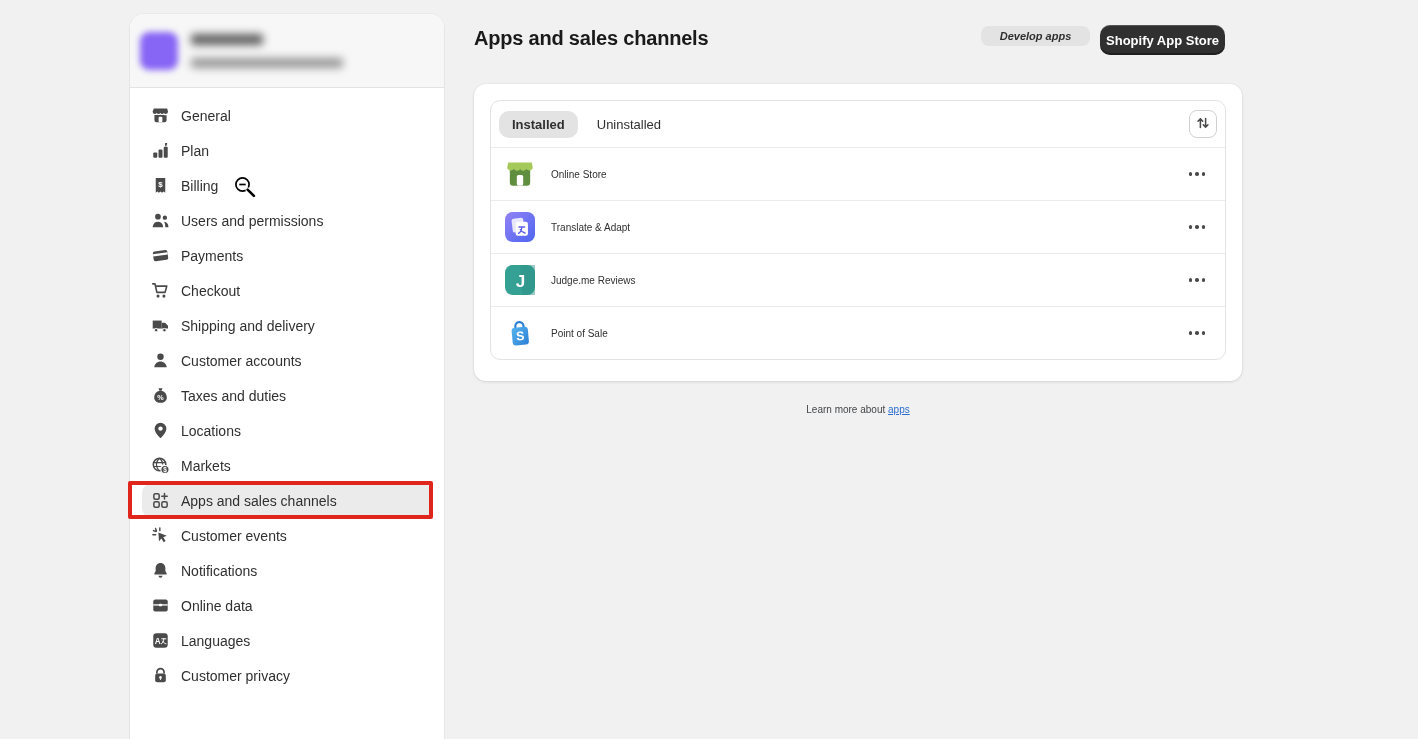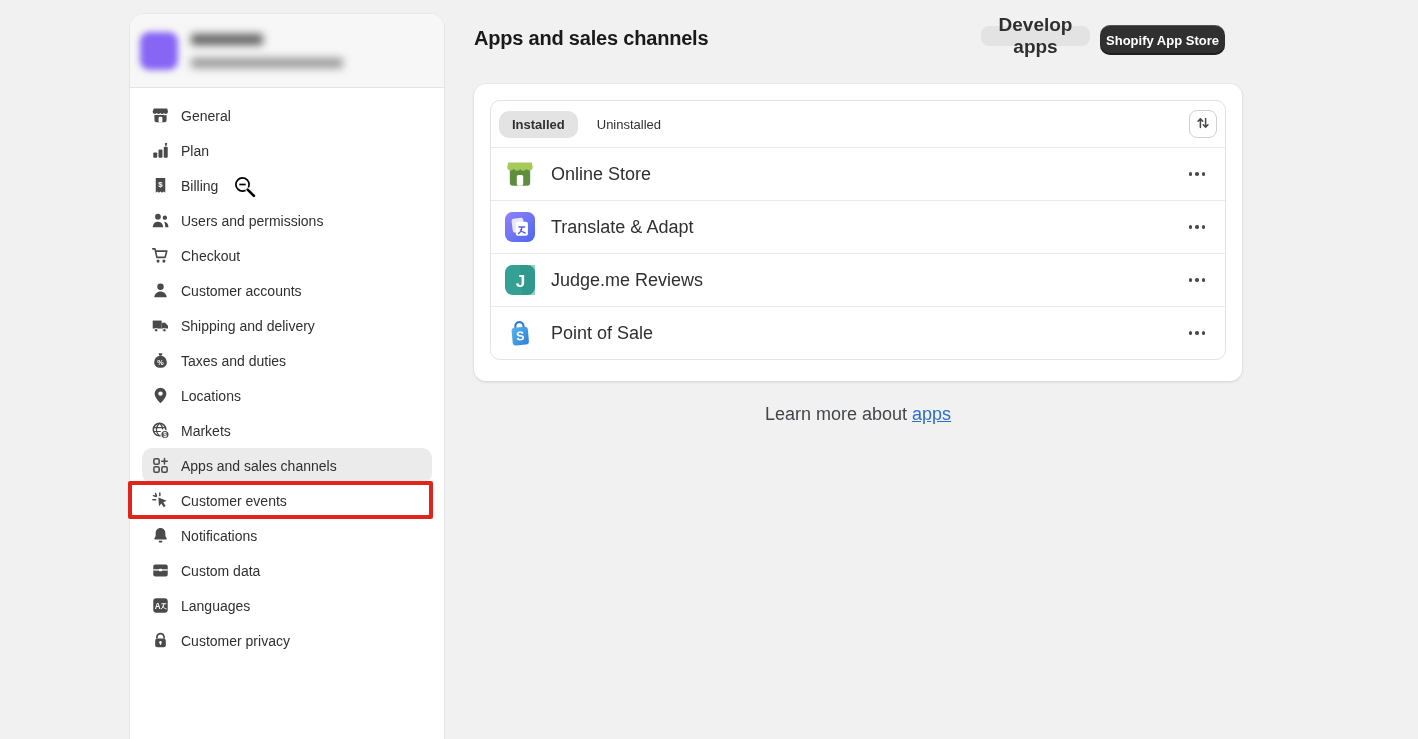--- a/index.html
+++ b/index.html
@@ -46,22 +46,22 @@
   .cursor-glyph { position:absolute; left:233px; top:175px; z-index:40; pointer-events:none; }
 
   
   .page-title {
     position:absolute; left:474px; top:27px;
     font-size:20px; font-weight:700; color:#1a1a1a; letter-spacing:-.2px;
   }
   .btn-develop {
     position:absolute; left:981px; top:26px; width:109px; height:20px;
     background:#e3e3e3; border:none; border-radius:8px;
-    font-family:inherit; font-size:19px; font-weight:600; color:#302f2f;
-    display:flex; align-items:center; justify-content:center; cursor:pointer;
+    font-family:inherit; font-size:11px; font-weight:600; color:#302f2f;
+    display:flex; align-items:center; justify-content:center; cursor:pointer;font-style:italic;
   }
   .btn-appstore {
     position:absolute; left:1100px; top:25px; width:125px; height:30px;
     background:#303030; border:none; border-radius:10px;
     font-family:inherit; font-size:13px; font-weight:700; color:#fff;
     display:flex; align-items:center; justify-content:center; cursor:pointer;
     box-shadow:inset 0 -2px 0 rgba(0,0,0,.35), inset 0 1px 0 rgba(255,255,255,.18);
   }
 
   
@@ -84,28 +84,28 @@
     margin-left:auto; width:28px; height:28px; background:#fff;
     border:1px solid #d0d0d0; border-radius:8px; cursor:pointer;
     display:flex; align-items:center; justify-content:center;
   }
   .app-row {
     height:53px; border-top:1px solid #ebebeb;
     display:flex; align-items:center; gap:16px; padding:0 14px; cursor:pointer;
   }
   .app-icon { width:30px; height:30px; flex:none; display:flex; align-items:center; justify-content:center; }
   .app-icon svg { width:30px; height:30px; }
-  .app-name { font-size:18px; color:#303030; }
+  .app-name { font-size:10px; color:#303030; }
   .dots-btn { margin-left:auto; display:flex; gap:3px; background:none; border:none; cursor:pointer; padding:6px; }
   .dots-btn i { width:3.5px; height:3.5px; background:#4a4a4a; border-radius:50%; display:block; }
 
   
   .learn {
     position:absolute; left:474px; top:404px; width:768px;
-    text-align:center; font-size:18px; color:#44474a;
+    text-align:center; font-size:10px; color:#44474a;
   }
   .learn a { color:#2c6ecb; text-decoration:underline; cursor:pointer; }
 </style>
 </head>
 <body>
 
 <div class="sidebar">
   <div class="store-header">
     <div class="avatar"></div>
     <div class="redact-wrap">
@@ -154,52 +154,63 @@
           <svg viewBox="0 0 20 20">
             <circle cx="7.3" cy="6" r="3" fill="currentColor"></circle>
             <path fill="currentColor" d="M1.8 16.6c.3-3.1 2.6-5.2 5.5-5.2s5.2 2.1 5.5 5.2l.05.6H1.75z"></path>
             <circle cx="14.6" cy="7" r="2.3" fill="currentColor"></circle>
             <path fill="currentColor" d="M13.9 11.3c2.6.3 4.4 2.2 4.4 4.9v1h-3.2c-.05-2.3-.45-4.3-1.2-5.9z"></path>
           </svg>
         </span>
         <span class="lbl">Users and permissions</span>
       </div>
 
+      <div class="nav-item">
+        <span class="icn">
+          <svg viewBox="0 0 20 20">
+            <g transform="rotate(-8 10 10)">
+              <rect x="2.3" y="5" width="15.4" height="10.2" rx="2" fill="currentColor"></rect>
+              <rect x="2.3" y="7.6" width="15.4" height="2.3" fill="#fff"></rect>
+            </g>
+          </svg>
+        </span>
+        <span class="lbl">Payments</span>
+      </div>
 
       <div class="nav-item">
         <span class="icn">
           <svg viewBox="0 0 20 20" fill="none">
             <path d="M1.8 3h2.4l2 9h8.6l1.8-6.6H5.7" stroke="currentColor" stroke-width="1.7" stroke-linejoin="round" stroke-linecap="round"></path>
             <circle cx="7.4" cy="15.9" r="1.6" fill="currentColor"></circle>
             <circle cx="13.6" cy="15.9" r="1.6" fill="currentColor"></circle>
           </svg>
         </span>
         <span class="lbl">Checkout</span>
       </div>
 
       <div class="nav-item">
         <span class="icn">
           <svg viewBox="0 0 20 20">
-            <circle cx="10" cy="6" r="3.4" fill="currentColor"></circle>
-            <path fill="currentColor" d="M3.4 17.2c.4-3.7 3.2-6.1 6.6-6.1s6.2 2.4 6.6 6.1z"></path>
-          </svg>
-        </span>
-        <span class="lbl">Customer accounts</span>
-      </div>
-
-      <div class="nav-item">
-        <span class="icn">
-          <svg viewBox="0 0 20 20">
             <path fill="currentColor" d="M1.8 4.8h9.4v8.4H1.8z"></path>
             <path fill="currentColor" d="M11.2 7h3.6l3.1 3.2v3h-6.7z"></path>
             <circle cx="5.4" cy="14.9" r="1.8" fill="currentColor" stroke="#fff" stroke-width=".9"></circle>
             <circle cx="14.1" cy="14.9" r="1.8" fill="currentColor" stroke="#fff" stroke-width=".9"></circle>
           </svg>
         </span>
         <span class="lbl">Shipping and delivery</span>
+      </div>
+
+      <div class="nav-item">
+        <span class="icn">
+          <svg viewBox="0 0 20 20">
+            <circle cx="10" cy="6" r="3.4" fill="currentColor"></circle>
+            <path fill="currentColor" d="M3.4 17.2c.4-3.7 3.2-6.1 6.6-6.1s6.2 2.4 6.6 6.1z"></path>
+          </svg>
+        </span>
+        <span class="lbl">Customer accounts</span>
       </div>
 
       <div class="nav-item">
         <span class="icn">
           <svg viewBox="0 0 20 20">
             <path fill="currentColor" d="M7.8 2.3h4.4l-1.1 2.6H8.9z"></path>
             <path fill="currentColor" d="M10 5c4.1 0 6.6 3.5 6.6 7.1 0 3.4-2.4 5.6-6.6 5.6S3.4 15.5 3.4 12.1C3.4 8.5 5.9 5 10 5z"></path>
             <text x="10" y="14.8" font-size="7.6" font-weight="bold" fill="#fff" text-anchor="middle" font-family="Liberation Sans,sans-serif">%</text>
           </svg>
         </span>
@@ -263,21 +274,21 @@
       </div>
 
       <div class="nav-item">
         <span class="icn">
           <svg viewBox="0 0 20 20">
             <rect x="2.4" y="3.8" width="15.2" height="12.4" rx="2.1" fill="currentColor"></rect>
             <path d="M2.4 9.4h15.2" stroke="#fff" stroke-width="1.4"></path>
             <rect x="8.4" y="8.1" width="3.2" height="2.7" rx=".9" fill="#fff"></rect>
           </svg>
         </span>
-        <span class="lbl">Custom data</span>
+        <span class="lbl">Online data</span>
       </div>
 
       <div class="nav-item">
         <span class="icn">
           <svg viewBox="0 0 20 20">
             <rect x="2.4" y="2.4" width="15.2" height="15.2" rx="3.2" fill="currentColor"></rect>
             <text x="7" y="13.4" font-size="8.6" font-weight="bold" fill="#fff" text-anchor="middle" font-family="Liberation Sans,sans-serif">A</text>
             <path d="M11.3 8.2h4.4M13.5 8.2c0 2.6-1 4.3-2.6 5.3M12.2 10.6c.9 1.5 2.1 2.5 3.7 2.9" stroke="#fff" stroke-width="1.05" fill="none" stroke-linecap="round"></path>
           </svg>
         </span>

